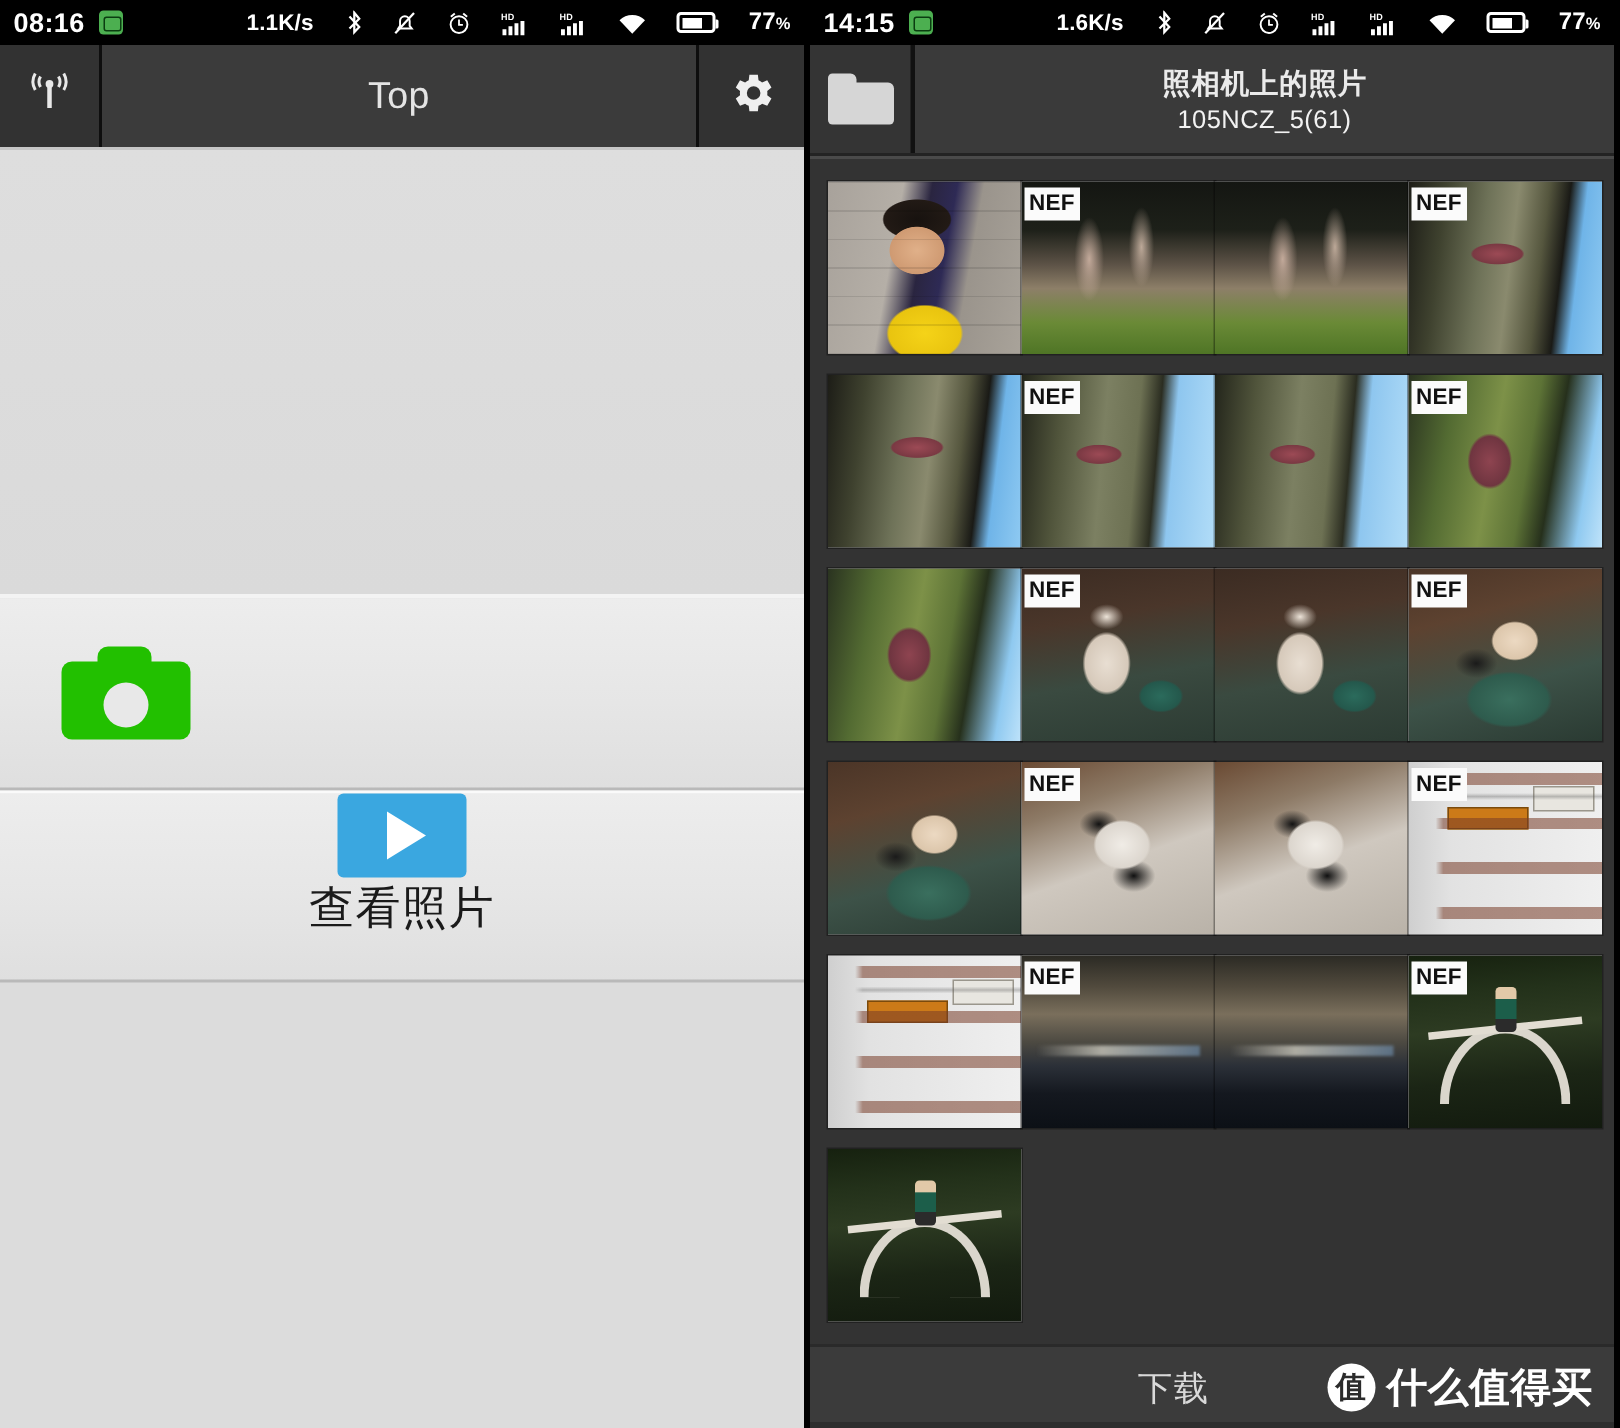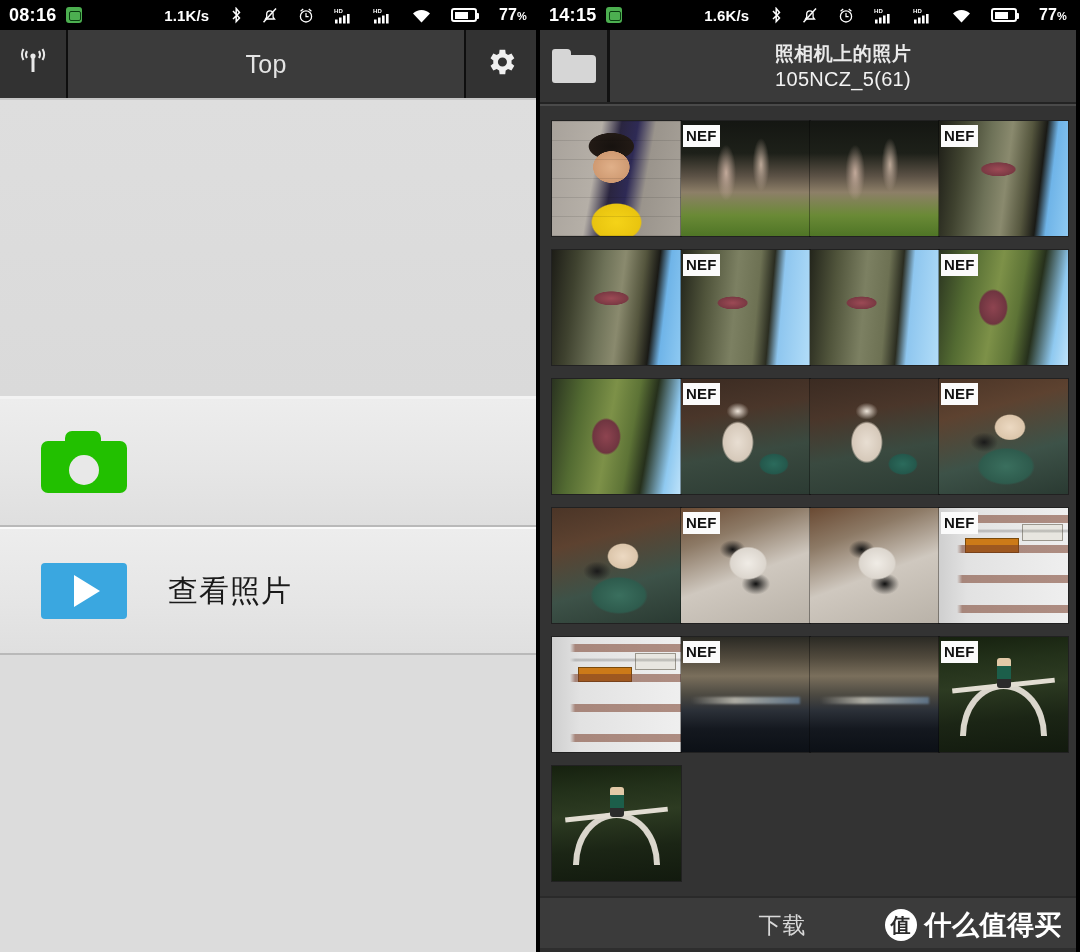--- a/index.html
+++ b/index.html
@@ -78,21 +78,21 @@
   .l-body { flex: 1; background: #dcdcdc; display: flex; flex-direction: column; position: relative; }
   .l-gap { height: 296px; background: linear-gradient(180deg,#dedede 0%,#dadada 100%); }
   .menu-sep-top { height: 3px; background: #f3f3f3; }
   .menu-item {
     height: 128px;
     background: linear-gradient(180deg,#ededed 0%,#e6e6e6 55%,#dfdfdf 100%);
     display: flex; align-items: center;
     border-bottom: 2px solid #b9b9b9;
     position: relative;
   }
-  .menu-item + .menu-item { border-top: 2px solid #fafafa; }
+  .menu-item + .menu-item { border-top: 2px solid #fafafa; flex-direction: column; }
   .mi-icon { width: 168px; display:flex; align-items:center; justify-content:center; }
   .mi-label { font-size: 30px; color: #1a1a1a; letter-spacing: 1px; }
   .cam-ico { position: relative; width: 86px; height: 62px; }
   .cam-ico .body {
     position:absolute; left:0; bottom:0; width:86px; height:52px;
     background:#22c000; border-radius:7px;
   }
   .cam-ico .hump {
     position:absolute; left:24px; top:0; width:36px; height:16px;
     background:#22c000; border-radius:7px 7px 0 0;
@@ -133,21 +133,21 @@
   .r-hbtn { width: 70px; display:flex; align-items:center; justify-content:center;
             background:#343434; border-right: 3px solid #111; }
   .folder-ico { width:44px; height:34px; position:relative; }
   .folder-ico .tab { position:absolute; left:0; top:0; width:19px; height:8px;
                      background:#d6d6d6; border-radius:3px 4px 0 0; }
   .folder-ico .main { position:absolute; left:0; top:6px; width:44px; height:28px;
                       background:#d6d6d6; border-radius:2px 4px 3px 3px; }
   .r-htitle { flex:1; display:flex; flex-direction:column;
               align-items:center; justify-content:center; gap:1px; background:#3a3a3a; }
   .r-h-line1 { font-size:19px; color:#eaeaea; font-weight:bold; letter-spacing:0.5px; }
-  .r-h-line2 { font-size:20px; color:#f2f2f2; letter-spacing:0.3px; }
+  .r-h-line2 { font-size:17px; color:#f2f2f2; letter-spacing:0.3px; }
 
   .r-grid-wrap { flex:1; background:#333333; overflow:hidden; position:relative;
                  border-top:2px solid #4a4a4a; }
   .r-grid {
     display:grid;
     grid-template-columns: repeat(4, 129px);
     gap: 0px;
     padding: 8px 4px 0 12px;
   }
   .cell { width:129px; height:129px; display:flex; align-items:center; justify-content:center;

